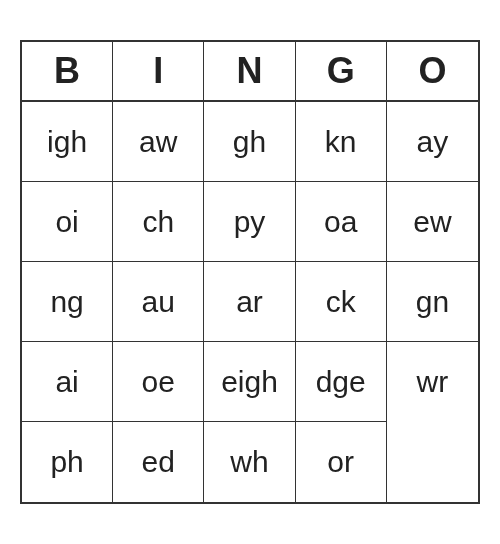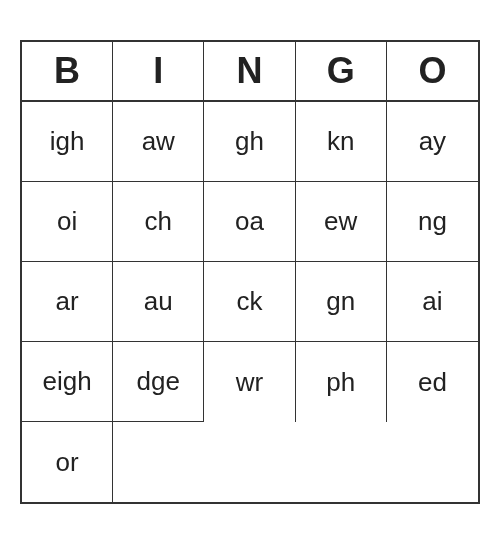--- a/index.html
+++ b/index.html
@@ -41,21 +41,21 @@
       border-right: 1px solid #333;
     }
 
     .bingo-grid {
       display: grid;
       grid-template-columns: repeat(5, 1fr);
     }
 
     .bingo-cell {
       text-align: center;
-      font-size: 26px;
+      font-size: 30px;
       color: #222;
       padding: 18px 16px;
       border-bottom: 1px solid #333;
       border-right: 1px solid #333;
       min-height: 80px;
       display: flex;
       align-items: center;
       justify-content: center;
     }
 
@@ -76,28 +76,31 @@
       <div class="bingo-header-cell">O</div>
     </div>
   <div class="bingo-grid">
   <div class="bingo-cell">igh</div>
       <div class="bingo-cell">aw</div>
       <div class="bingo-cell">gh</div>
       <div class="bingo-cell">kn</div>
       <div class="bingo-cell">ay</div>
       <div class="bingo-cell">oi</div>
       <div class="bingo-cell">ch</div>
+      <div class="bingo-cell">py</div>
       <div class="bingo-cell">oa</div>
       <div class="bingo-cell">ew</div>
       <div class="bingo-cell">ng</div>
+      <div class="bingo-cell">au</div>
       <div class="bingo-cell">ar</div>
-      <div class="bingo-cell">au</div>
       <div class="bingo-cell">ck</div>
       <div class="bingo-cell">gn</div>
       <div class="bingo-cell">ai</div>
+      <div class="bingo-cell">oe</div>
       <div class="bingo-cell">eigh</div>
       <div class="bingo-cell">dge</div>
       <div class="bingo-cell" style="border-bottom: none;">wr</div>
       <div class="bingo-cell" style="border-bottom: none;">ph</div>
       <div class="bingo-cell" style="border-bottom: none;">ed</div>
+      <div class="bingo-cell" style="border-bottom: none;">wh</div>
       <div class="bingo-cell" style="border-bottom: none;">or</div>
     </div>
 </div>
 
 </body></html>

